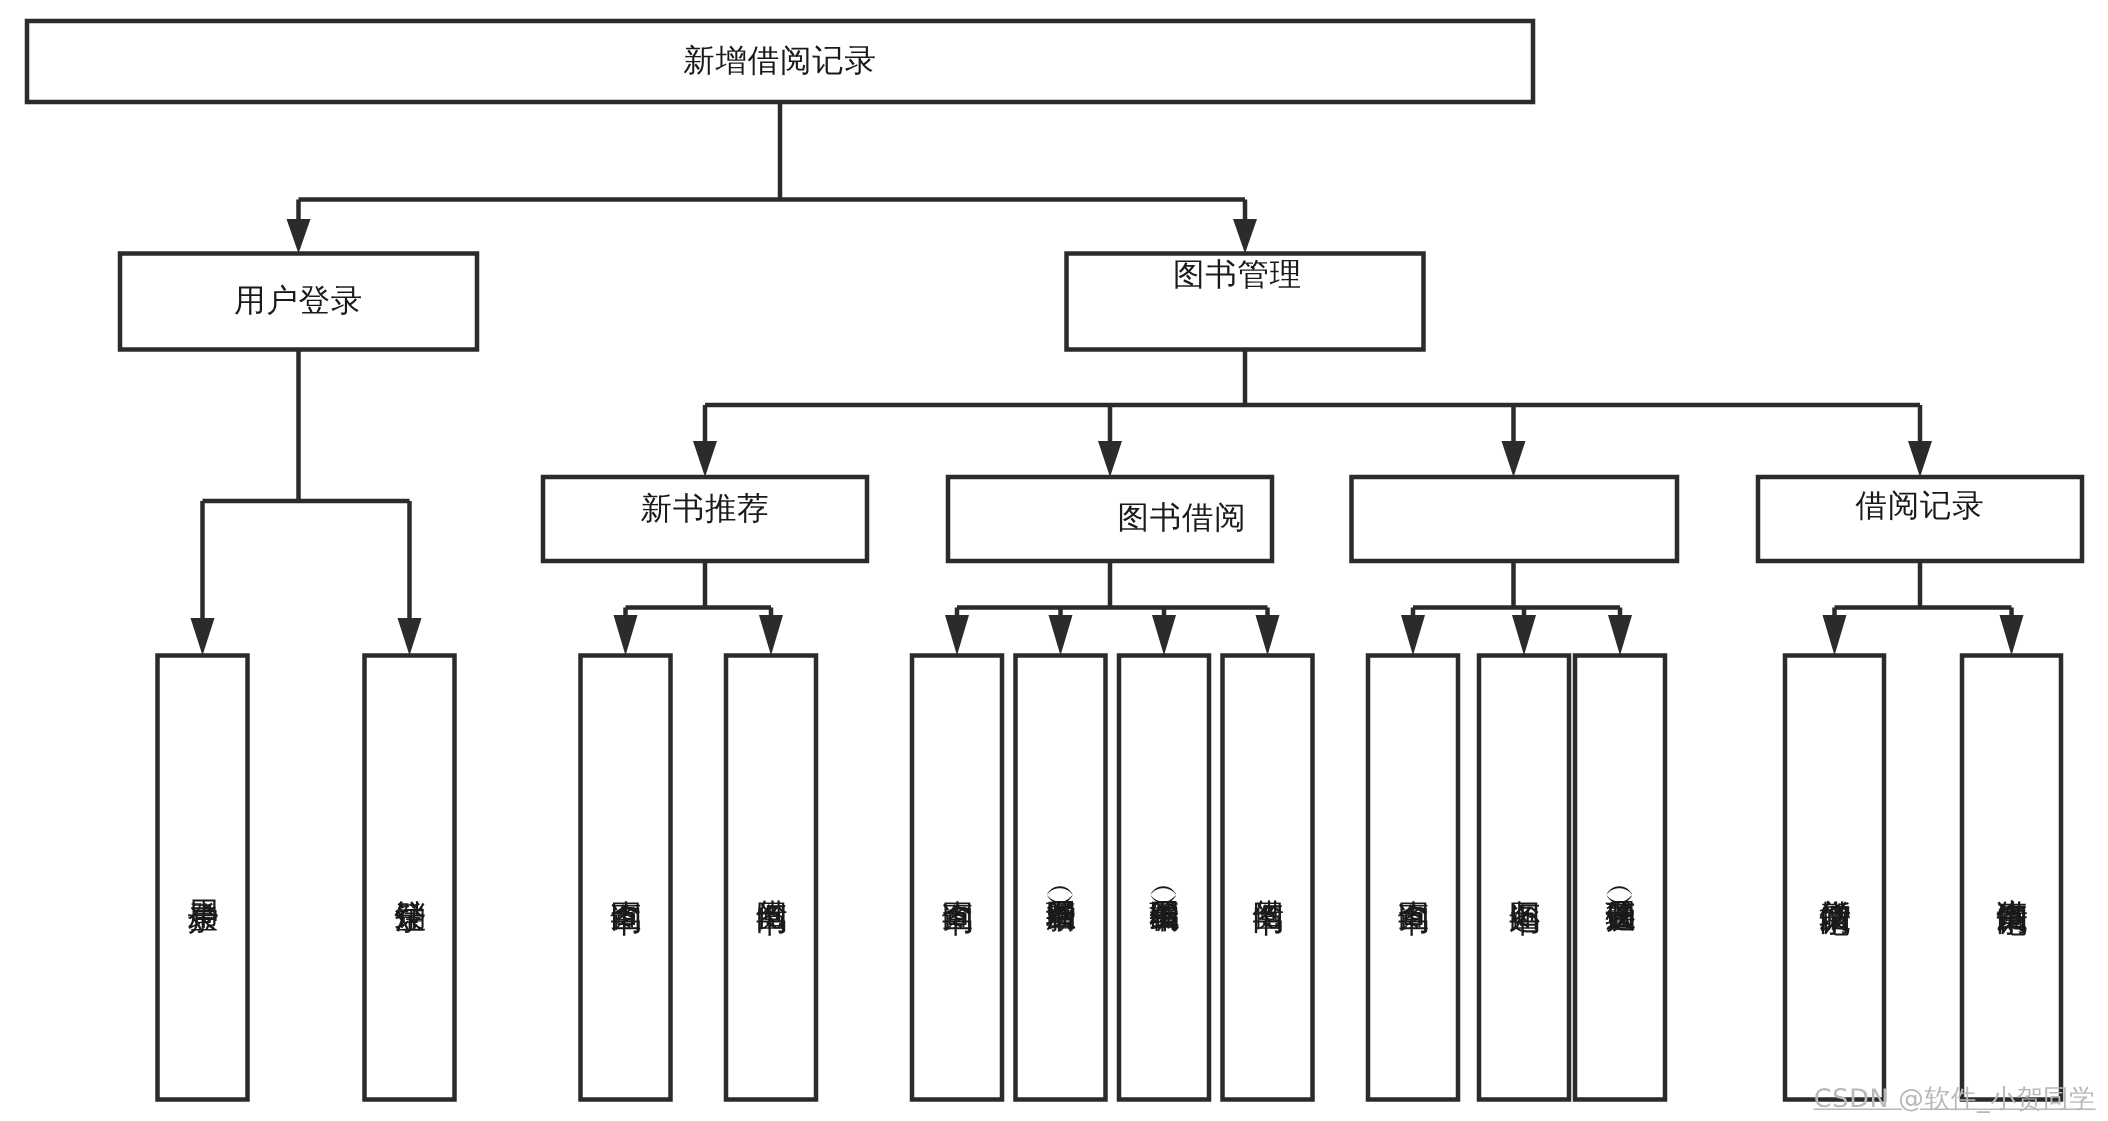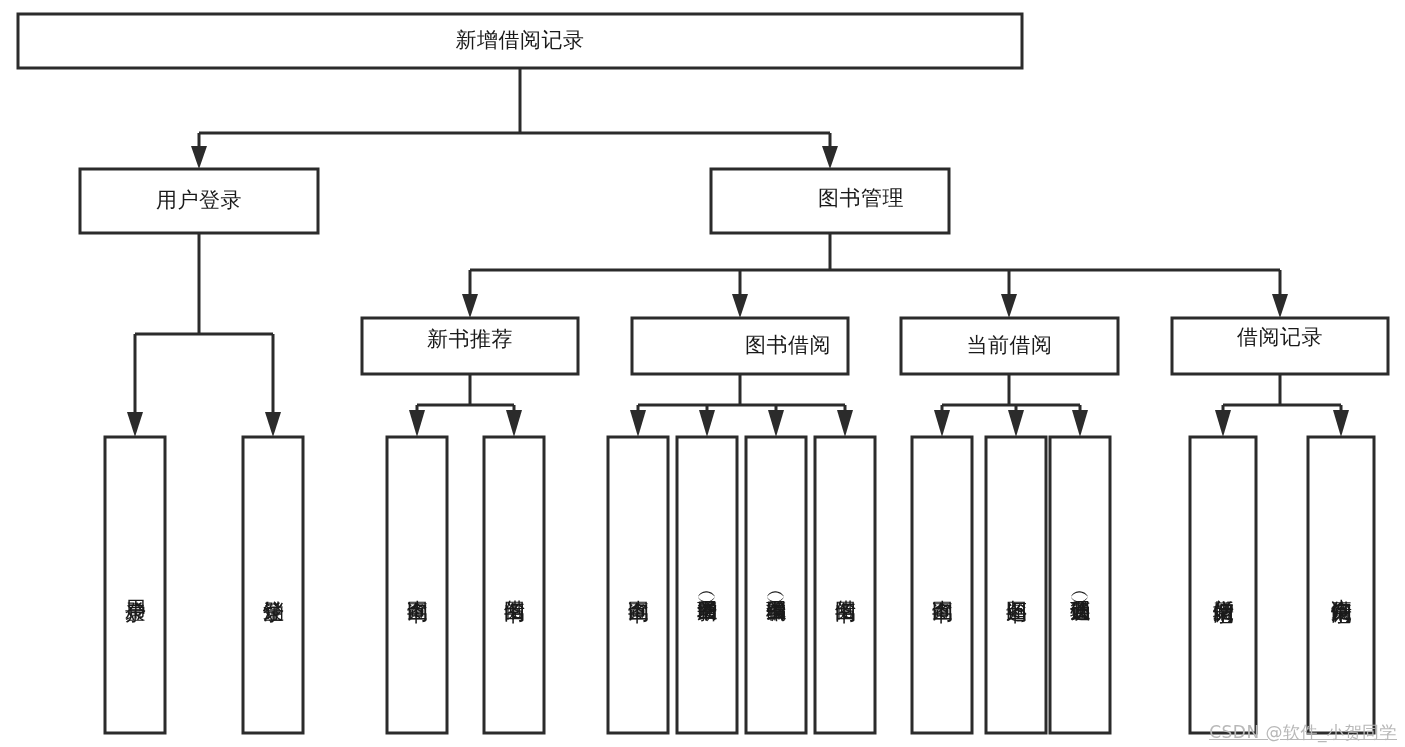--- a/index.html
+++ b/index.html
@@ -175,25 +175,24 @@
     <path class="conn" d="M1223 405 L1341 405"></path>
     <path class="conn" d="M1223 405 L1223 414"></path>
     <path class="conn" d="M1341 405 L1341 414"></path>
     <polygon class="arrow-head" points="1215,410 1231,410 1223,437"></polygon>
     <polygon class="arrow-head" points="1333,410 1349,410 1341,437"></polygon>
   </svg>
 
   <div class="node-label-h" style="left:18px; top:14px; width:1004px; height:54px;">新增借阅记录</div>
 
   <div class="node-label-h" style="left:80px; top:169px; width:238px; height:64px;">用户登录</div>
-  <div class="node-label-h" style="left:711px; top:167px; width:228px; height:64px;margin-left:36px;">图书管理</div>
+  <div class="node-label-h" style="left:711px; top:152px; width:228px; height:64px;">图书管理</div>
 
   <div class="node-label-h" style="left:362px; top:318px; width:216px; height:44px;">新书推荐</div>
   <div class="node-label-h" style="left:632px; top:318px; width:216px; height:56px;margin-left:48px;">图书借阅</div>
-  <div class="node-label-h" style="left:901px; top:318px; width:217px; height:56px;">当前借阅</div>
   <div class="node-label-h" style="left:1172px; top:318px; width:216px; height:40px;">借阅记录</div>
 
   <div class="node-label-v" style="left:105px; top:437px; width:60px; height:296px;">用户登录</div>
   <div class="node-label-v" style="left:243px; top:437px; width:60px; height:296px;">注销登录</div>
 
   <div class="node-label-v" style="left:387px; top:437px; width:60px; height:296px;">查询图书</div>
   <div class="node-label-v" style="left:484px; top:437px; width:60px; height:296px;">借阅图书</div>
 
   <div class="node-label-v" style="left:608px; top:437px; width:60px; height:296px;">查询图书</div>
   <div class="node-label-v tight" style="left:677px; top:437px; width:60px; height:296px;">新增图书（管理员）</div>

